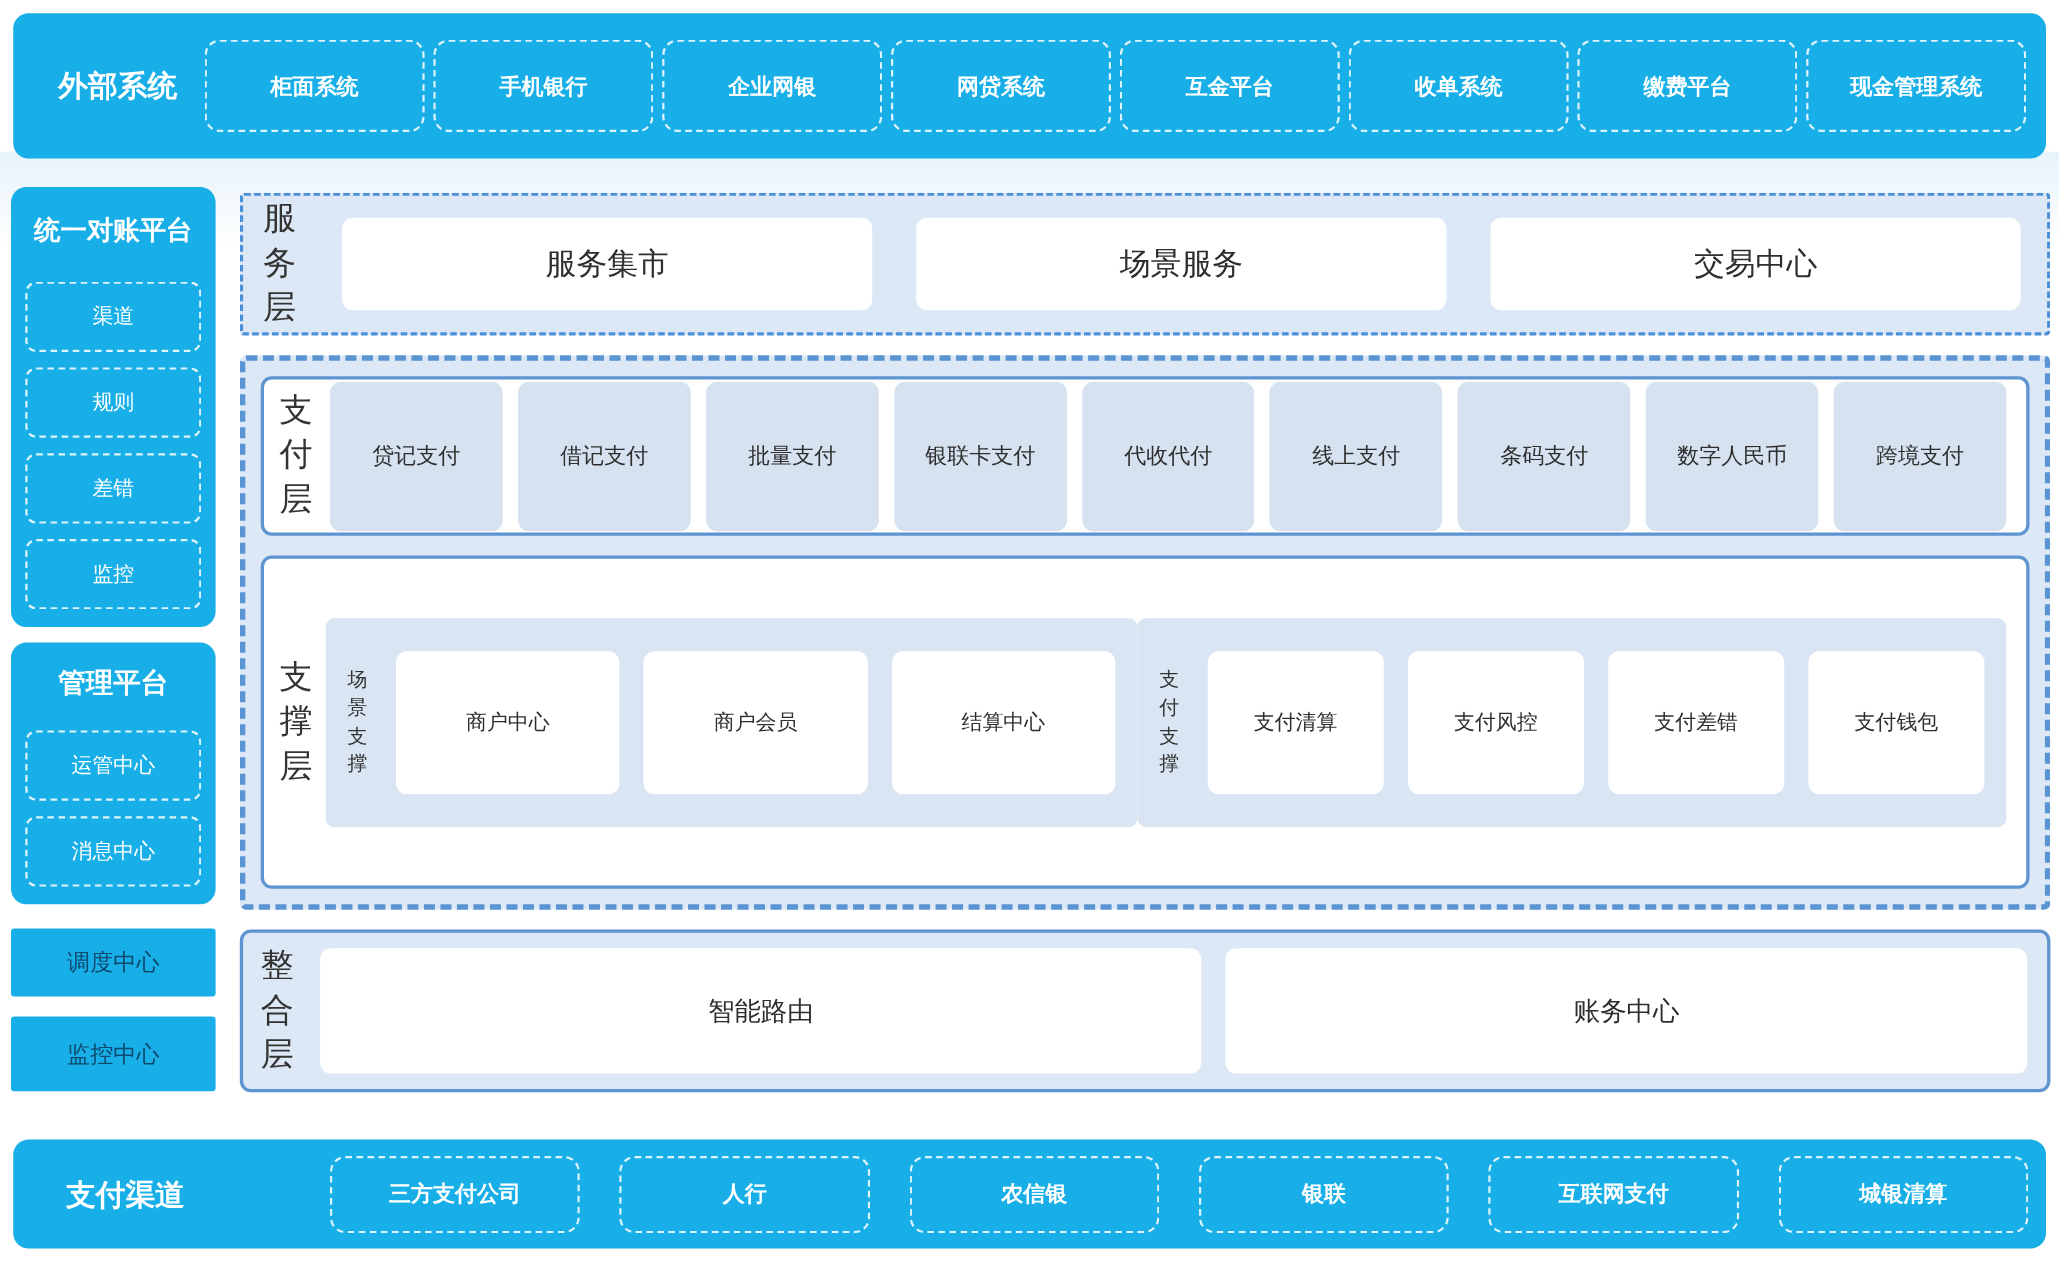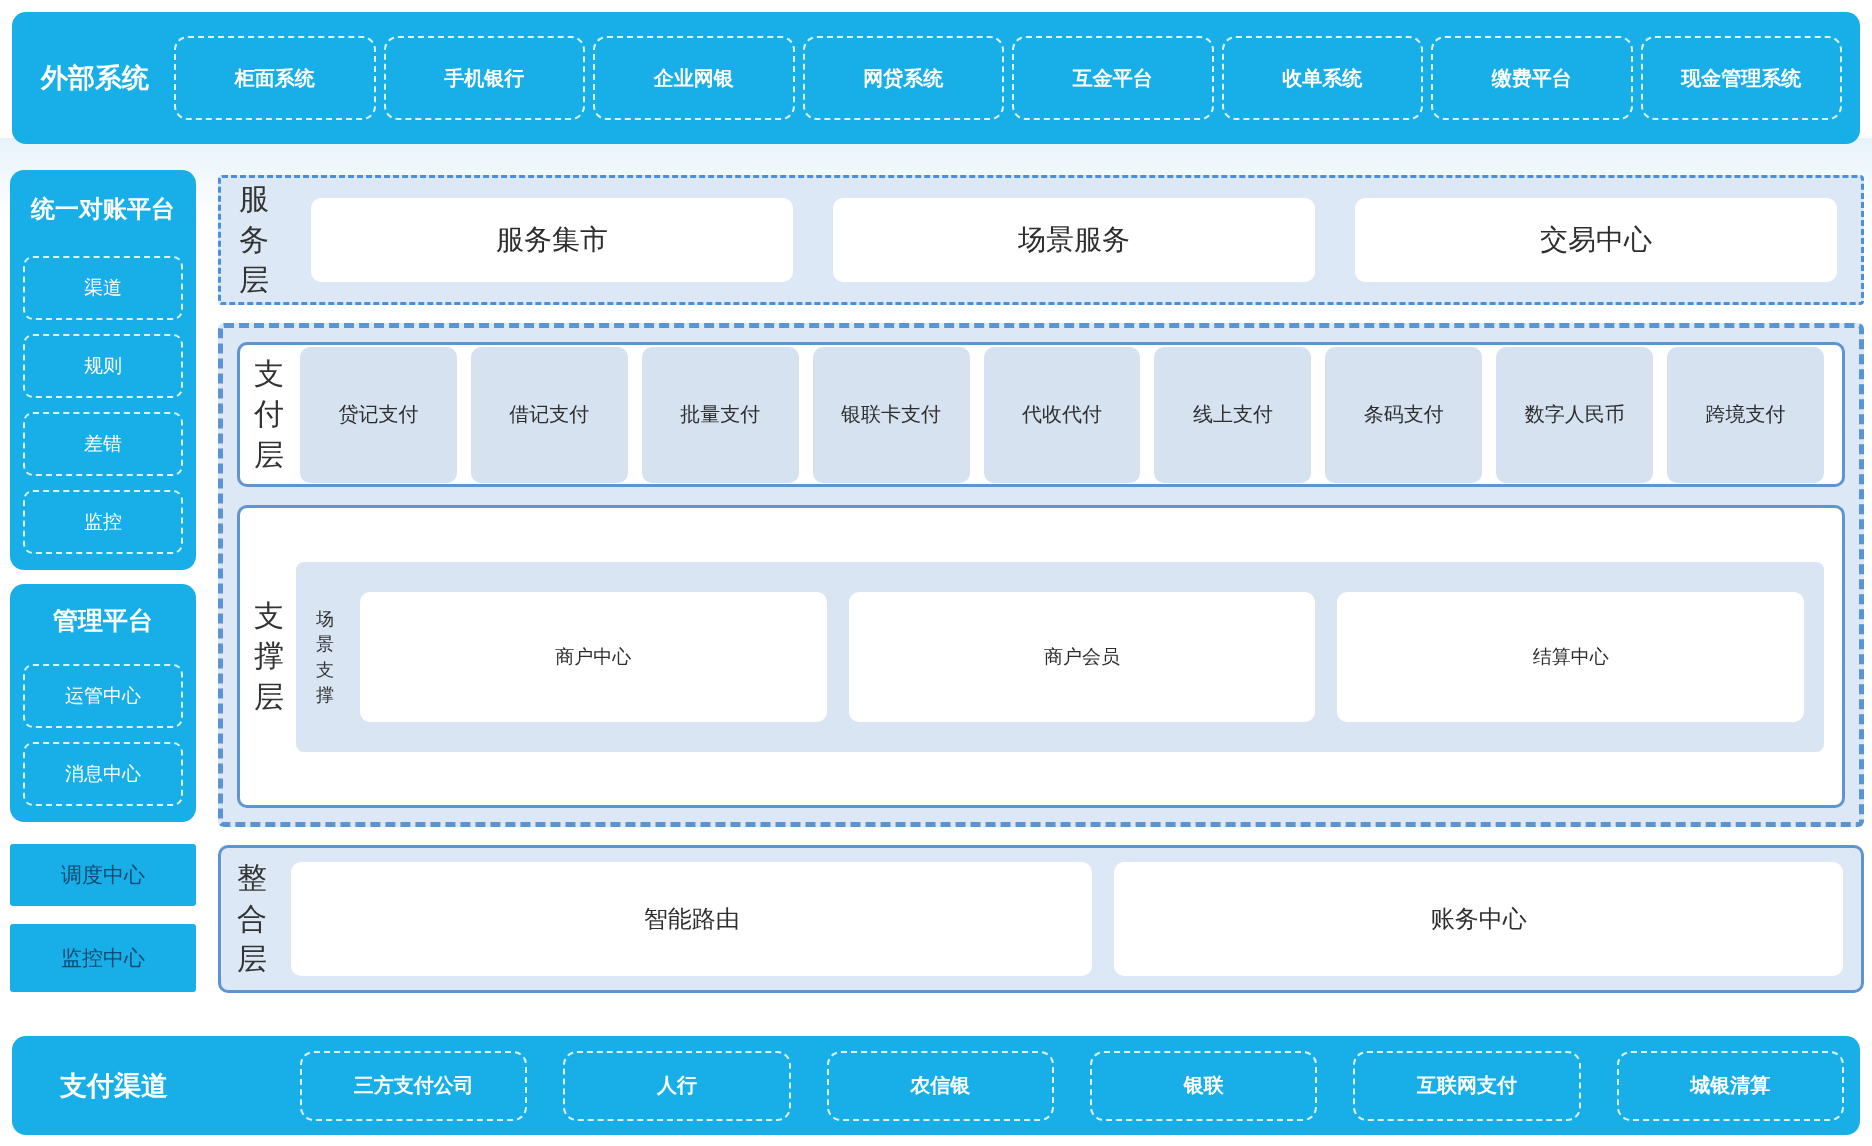--- a/index.html
+++ b/index.html
@@ -9,21 +9,21 @@
   *{margin:0;padding:0;box-sizing:border-box}
   html,body{background:#fff}
   body{font-family:"DejaVu Sans","Liberation Sans",sans-serif;color:var(--text-dark)}
   .page{position:relative;width:1872px;height:1146px;background:#fff;overflow:hidden}
   .wash{position:absolute;left:0;top:138px;width:100%;height:95px;
         background:linear-gradient(180deg,#e7f3fb 0%,rgba(255,255,255,0) 90%)}
 
   
   .banner{position:absolute;left:12px;width:1848px;background:var(--accent);
           border-radius:14px;display:flex;align-items:center;color:#fff}
-  .banner-top{top:12px;height:132px;padding:0 18px 0 4px}
+  .banner-top{top:12px;height:132px;padding:0 18px 0 16px}
   .banner-bottom{top:1036px;height:99px;padding:0 16px 0 16px}
   .banner-title{flex:none;text-align:center;font-weight:700}
   .banner-top .banner-title{width:158px;font-size:27px}
   .banner-bottom .banner-title{width:172px;font-size:27px}
   .banner-items{flex:1;display:flex;align-items:center}
   .banner-top .banner-items{gap:8px}
   .banner-bottom .banner-items{gap:36px;margin-left:100px}
   .wbox{flex:1;border:2px dashed rgba(255,255,255,.85);border-radius:14px;
         display:flex;align-items:center;justify-content:center;font-weight:600;color:#fff}
   .banner-top .wbox{height:84px;font-size:20px}
@@ -143,20 +143,27 @@
 
       <div class="solid-container layer-support">
         <div class="v-label">支撑层</div>
         <div class="support-groups">
           <div class="group-panel group-scene">
             <div class="g-label">场景支撑</div>
             <div class="white-box">商户中心</div>
             <div class="white-box">商户会员</div>
             <div class="white-box">结算中心</div>
           </div>
+          <div class="group-panel group-pay">
+            <div class="g-label">支付支撑</div>
+            <div class="white-box">支付清算</div>
+            <div class="white-box">支付风控</div>
+            <div class="white-box">支付差错</div>
+            <div class="white-box">支付钱包</div>
+          </div>
         </div>
       </div>
 
     </div>
 
     <div class="layer-integration">
       <div class="v-label">整合层</div>
       <div class="white-box box-route">智能路由</div>
       <div class="white-box box-account">账务中心</div>
     </div>

